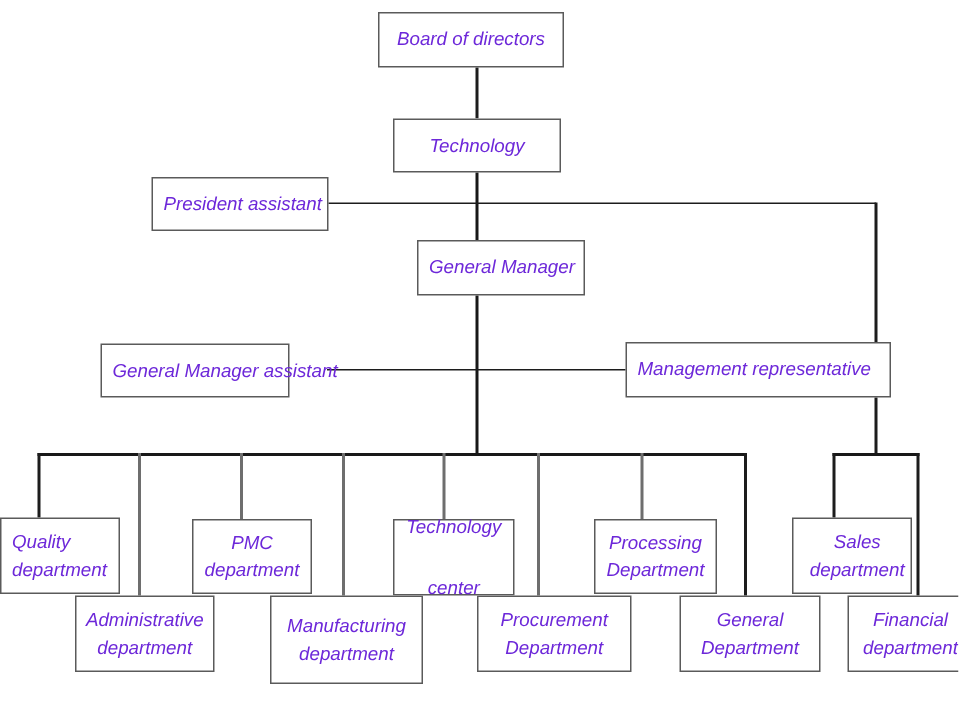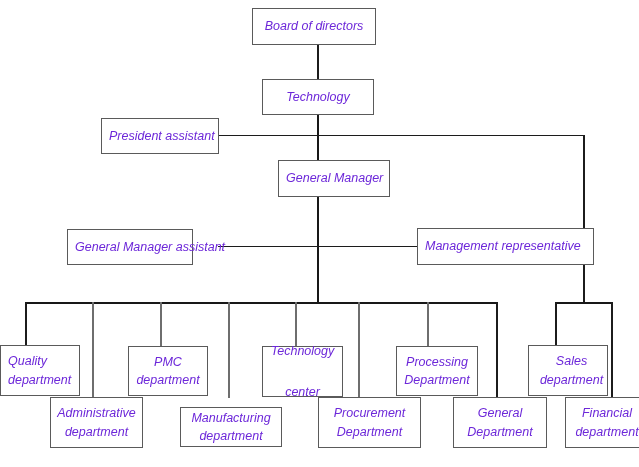--- a/index.html
+++ b/index.html
@@ -119,21 +119,21 @@
   <div class="node pad-center" style="left:50px; top:397px; width:93px; height:51px;">
     <span class="line">Administrative</span>
     <span class="line">department</span>
   </div>
 
   <div class="node pad-center" style="left:128px; top:346px; width:80px; height:50px;">
     <span class="line">PMC</span>
     <span class="line">department</span>
   </div>
 
-  <div class="node pad-center" style="left:180px; top:397px; width:102px; height:40px;margin-top:10px;">
+  <div class="node pad-center" style="left:180px; top:397px; width:102px; height:59px;">
     <span class="line">Manufacturing</span>
     <span class="line">department</span>
   </div>
 
   <div class="node pad-center" style="left:262px; top:346px; width:81px; height:51px;gap:23px;">
     <span class="line">Technology</span>
     <span class="line">center</span>
   </div>
 
   <div class="node pad-center" style="left:318px; top:397px; width:103px; height:51px;">

